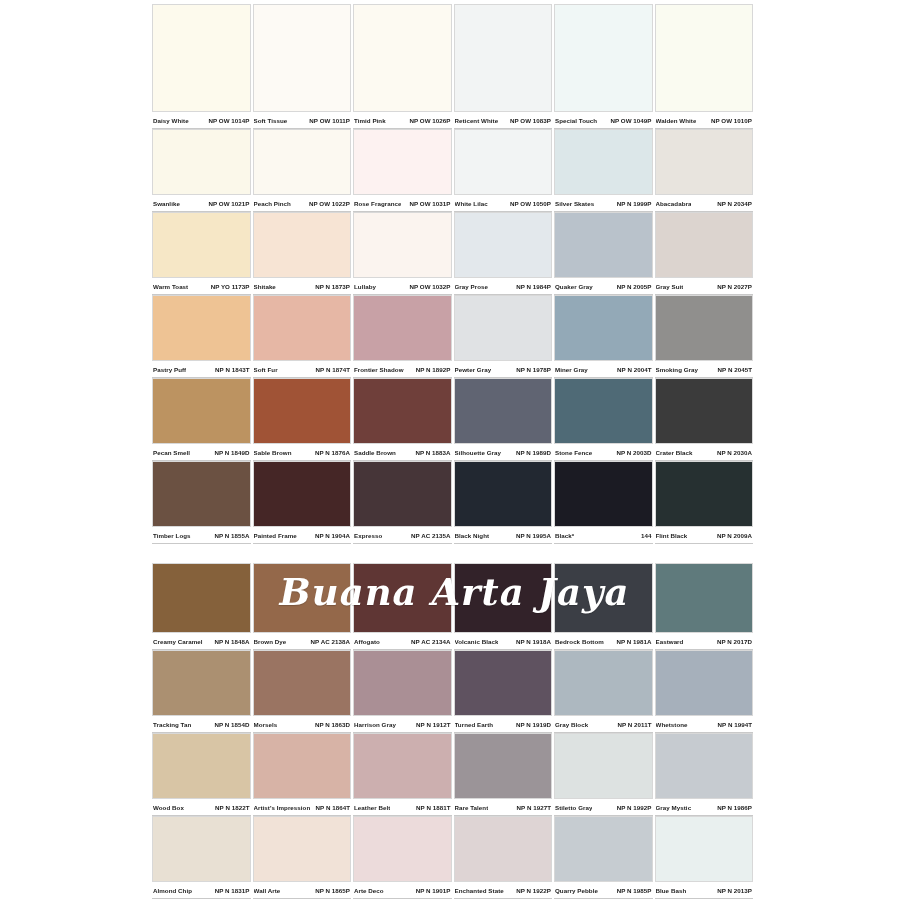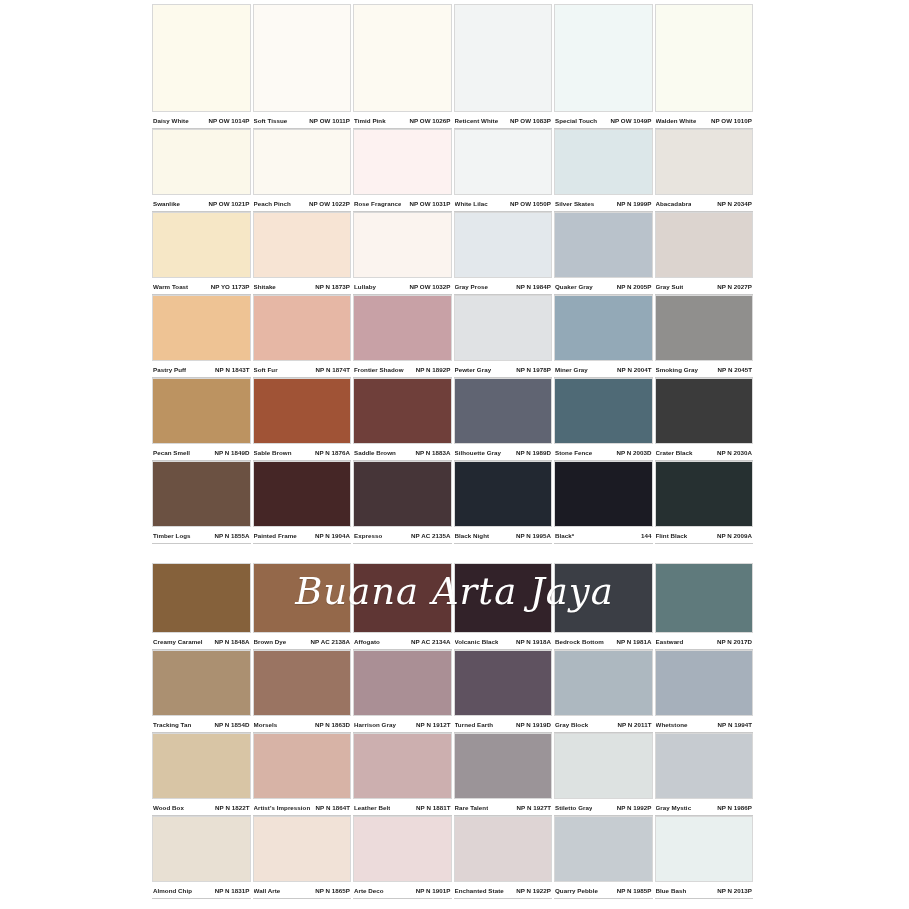--- a/index.html
+++ b/index.html
@@ -64,21 +64,21 @@
     white-space:nowrap;
     text-align:right;
   }
   .watermark{
     position:absolute;
     left:0;right:0;
     top:570px;
     text-align:center;
     font-family:"DejaVu Serif", serif;
     font-style:italic;
-    font-weight:normal;
+    font-weight:bold;
     font-size:37px;
     color:#ffffff;
     letter-spacing:1px;
     pointer-events:none;
     text-shadow:0 1px 1px rgba(0,0,0,0.18);
     user-select:none;
   }
 </style>
 </head>
 <body>

